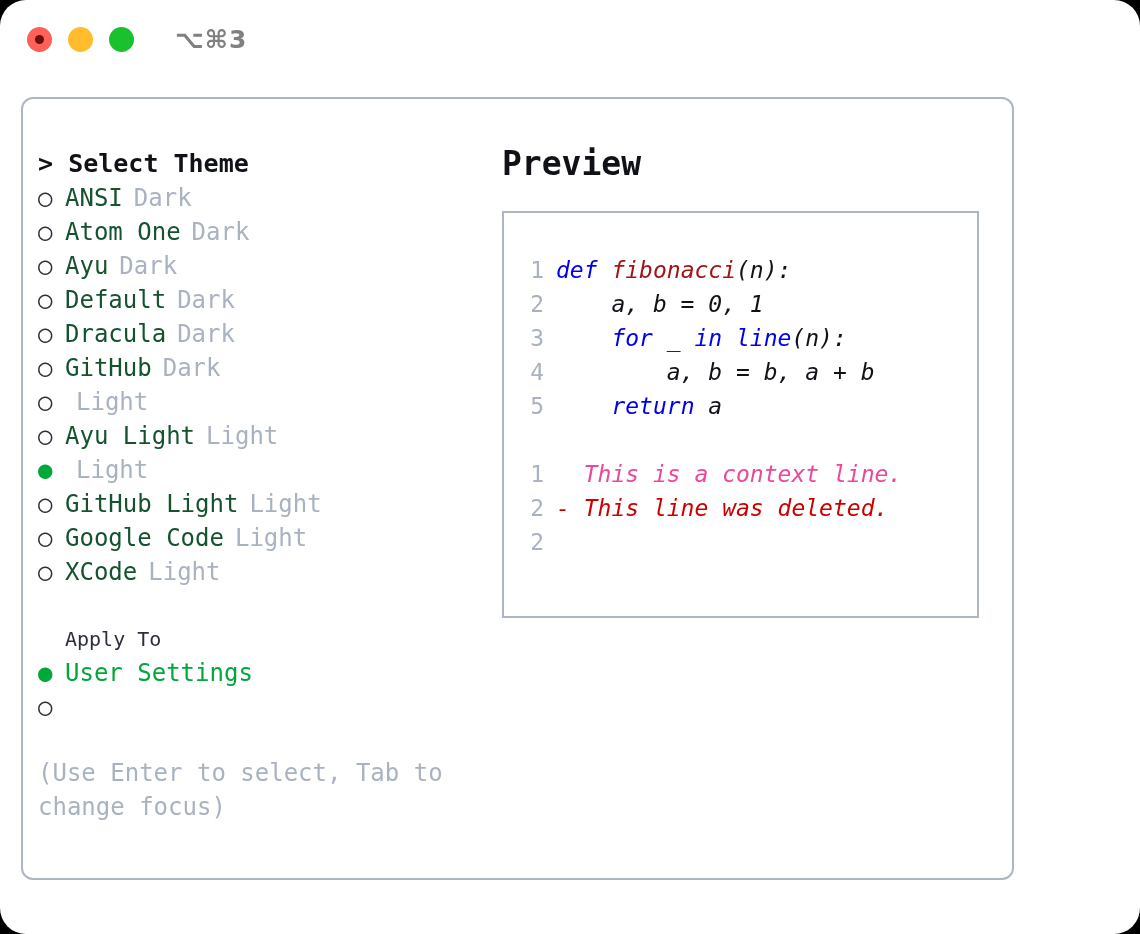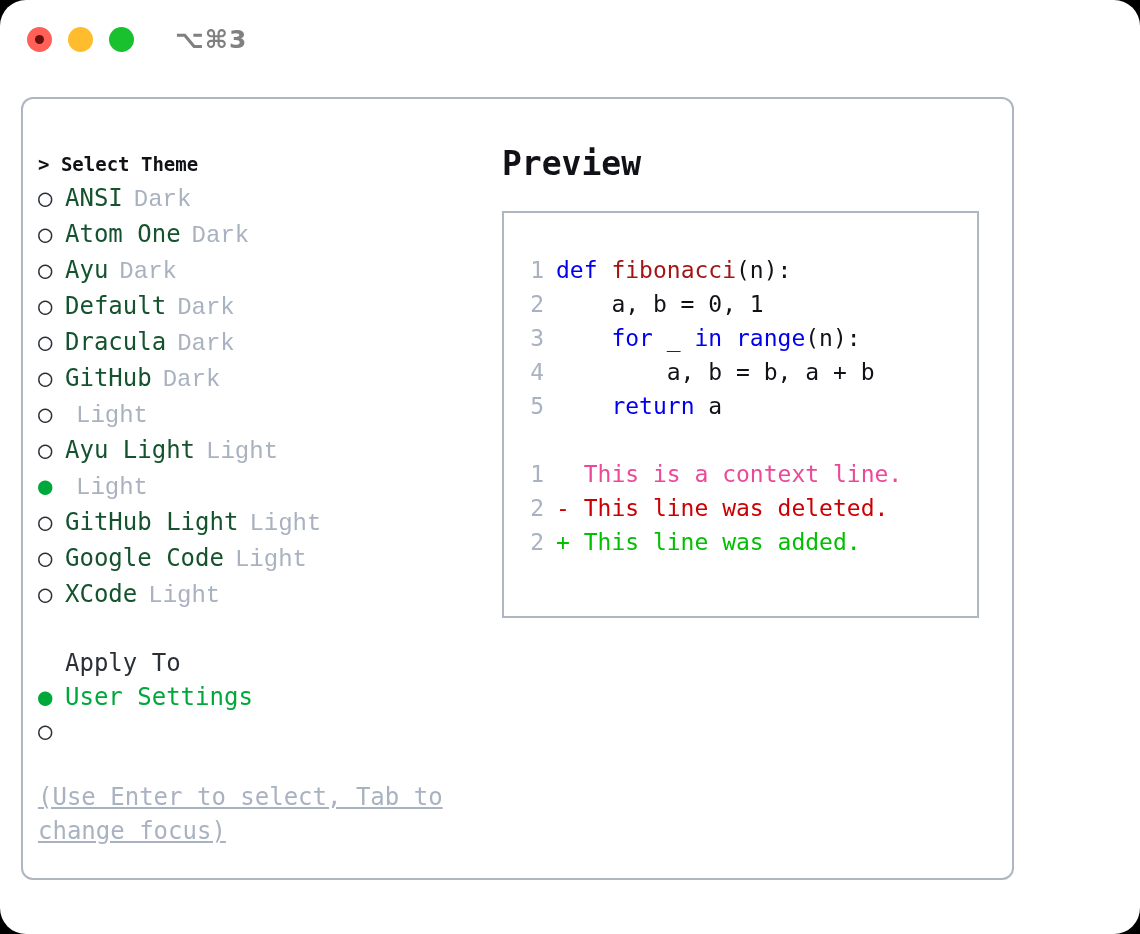--- a/index.html
+++ b/index.html
@@ -91,21 +91,21 @@
 
   
   .left-col {
     position: absolute;
     left: 15px;
     top: 48px;
     width: 450px;
   }
 
   .section-title {
-    font-size: 19px;
+    font-size: 25px;
     font-weight: bold;
     color: #111217;
     line-height: 34px;
     white-space: pre;
   }
   .section-title .caret {
     color: #111217;
   }
 
   .opt-row {
@@ -123,40 +123,38 @@
     font-size: 24px;
     color: #2b2f38;
     line-height: 34px;
   }
   .marker.selected { color: #00a83c; }
   .opt-label { color: #14532d; }
   .opt-row.is-selected .opt-label { color: #00a83c; }
   .opt-badge {
     color: #a9b2c0;
     margin-left: 11px;
-    font-family: Liberation Mono, monospace;
   }
 
   .apply-title {
-    font-size: 24px;
+    font-size: 20px;
     color: #2b2f38;
     line-height: 34px;
     padding-left: 27px;
     white-space: pre;
   }
 
   .spacer-lg { height: 33px; }
 
   .hint {
     margin-top: 32px;
     font-size: 24px;
     line-height: 34px;
     color: #a9b2c0;
     width: 420px;
-    text-decoration: underline;
   }
 
   
   .right-col {
     position: absolute;
     left: 479px;
     top: 48px;
     width: 500px;
   }
   .preview-heading {
@@ -191,21 +189,21 @@
     white-space: pre;
   }
   .lineno {
     display: inline-block;
     width: 24px;
     flex: 0 0 24px;
     text-align: right;
     color: #a9b2c0;
     margin-right: 12px;
   }
-  .code-text { white-space: pre; }
+  .code-text { white-space: pre; font-style: italic; }
 
   .tok-kw   { color: #0000ee; }
   .tok-fn   { color: #a31515; }
   .tok-plain{ color: #111217; }
 
   .blank-line { height: 34px; }
 
   .diff-ctx  { color: #ec4899; }
   .diff-del  { color: #cc0000; }
   .diff-add  { color: #00c000; }
@@ -259,29 +257,29 @@
       </div>
 
       <div class="right-col">
         <div class="preview-heading">Preview</div>
 
         <div class="preview-box">
           <div class="code-area">
             <div id="code-lines">
                 <div class="code-line"><span class="lineno">1</span><span class="code-text"><span class="tok-kw">def </span><span class="tok-fn">fibonacci</span><span class="tok-plain">(n):</span></span></div>
                 <div class="code-line"><span class="lineno">2</span><span class="code-text"><span class="tok-plain">    a, b = 0, 1</span></span></div>
-                <div class="code-line"><span class="lineno">3</span><span class="code-text"><span class="tok-plain">    </span><span class="tok-kw">for</span><span class="tok-plain"> _ </span><span class="tok-kw">in range</span><span class="tok-plain">(n):</span></span></div>
+                <div class="code-line"><span class="lineno">3</span><span class="code-text"><span class="tok-plain">    </span><span class="tok-kw">for</span><span class="tok-plain"> _ </span><span class="tok-kw">in line</span><span class="tok-plain">(n):</span></span></div>
                 <div class="code-line"><span class="lineno">4</span><span class="code-text"><span class="tok-plain">        a, b = b, a + b</span></span></div>
                 <div class="code-line"><span class="lineno">5</span><span class="code-text"><span class="tok-plain">    </span><span class="tok-kw">return</span><span class="tok-plain"> a</span></span></div>
               </div>
             <div class="blank-line"></div>
             <div id="diff-lines">
                 <div class="code-line"><span class="lineno">1</span><span class="code-text diff-ctx">  This is a context line.</span></div>
                 <div class="code-line"><span class="lineno">2</span><span class="code-text diff-del">- This line was deleted.</span></div>
-                <div class="code-line"><span class="lineno">2</span><span class="code-text diff-add">+ This line was added.</span></div>
+                <div class="code-line"><span class="lineno">2</span></div>
               </div>
           </div>
         </div>
       </div>
 
     </div>
   </div>
 </div>
 
 </body></html>

